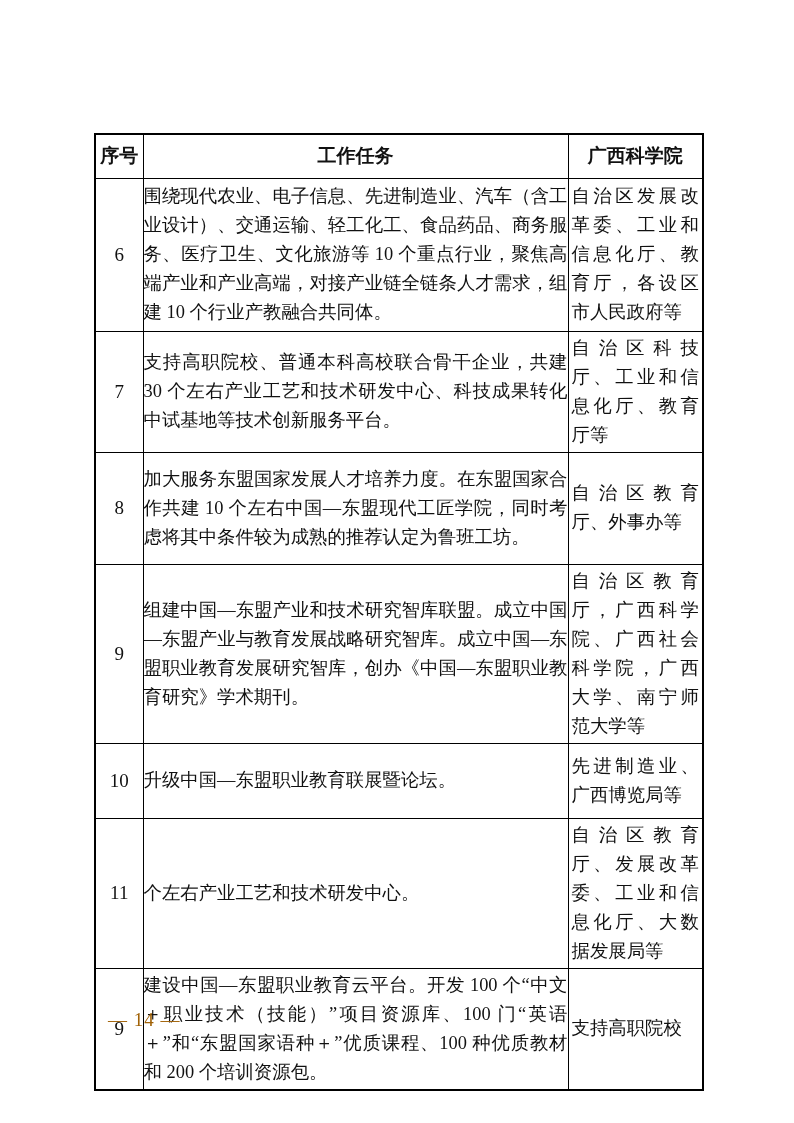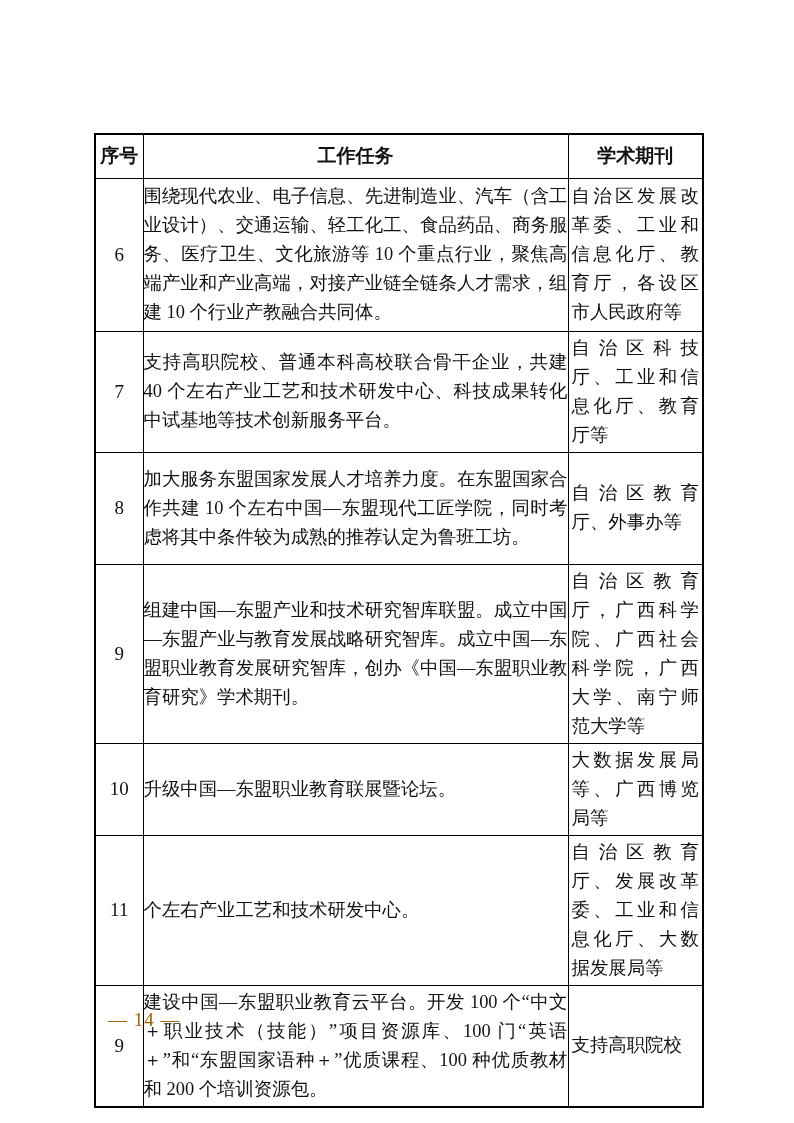--- a/index.html
+++ b/index.html
@@ -89,48 +89,48 @@
   <table class="task-table">
     <colgroup>
       <col class="c-idx">
       <col class="c-task">
       <col class="c-dept">
     </colgroup>
     <thead>
       <tr class="header-row">
         <th>序号</th>
         <th>工作任务</th>
-        <th>学术期刊</th>
+        <th>广西科学院</th>
       </tr>
     </thead>
     <tbody>
       <tr>
         <td class="cell-idx">6</td>
         <td class="cell-task">围绕现代农业、电子信息、先进制造业、汽车（含工业设计）、交通运输、轻工化工、食品药品、商务服务、医疗卫生、文化旅游等 10 个重点行业，聚焦高端产业和产业高端，对接产业链全链条人才需求，组建 10 个行业产教融合共同体。</td>
         <td class="cell-dept">自治区发展改革委、工业和信息化厅、教育厅，各设区市人民政府等</td>
       </tr>
       <tr>
         <td class="cell-idx">7</td>
-        <td class="cell-task">支持高职院校、普通本科高校联合骨干企业，共建 40 个左右产业工艺和技术研发中心、科技成果转化中试基地等技术创新服务平台。</td>
+        <td class="cell-task">支持高职院校、普通本科高校联合骨干企业，共建 30 个左右产业工艺和技术研发中心、科技成果转化中试基地等技术创新服务平台。</td>
         <td class="cell-dept">自治区科技厅、工业和信息化厅、教育厅等</td>
       </tr>
       <tr>
         <td class="cell-idx">8</td>
         <td class="cell-task">加大服务东盟国家发展人才培养力度。在东盟国家合作共建 10 个左右中国—东盟现代工匠学院，同时考虑将其中条件较为成熟的推荐认定为鲁班工坊。</td>
         <td class="cell-dept">自治区教育厅、外事办等</td>
       </tr>
       <tr>
         <td class="cell-idx">9</td>
         <td class="cell-task">组建中国—东盟产业和技术研究智库联盟。成立中国—东盟产业与教育发展战略研究智库。成立中国—东盟职业教育发展研究智库，创办《中国—东盟职业教育研究》学术期刊。</td>
         <td class="cell-dept">自治区教育厅，广西科学院、广西社会科学院，广西大学、南宁师范大学等</td>
       </tr>
       <tr>
         <td class="cell-idx">10</td>
         <td class="cell-task">升级中国—东盟职业教育联展暨论坛。</td>
-        <td class="cell-dept">大数据发展局等、广西博览局等</td>
+        <td class="cell-dept">先进制造业、广西博览局等</td>
       </tr>
       <tr>
         <td class="cell-idx">11</td>
         <td class="cell-task">个左右产业工艺和技术研发中心。</td>
         <td class="cell-dept">自治区教育厅、发展改革委、工业和信息化厅、大数据发展局等</td>
       </tr>
       <tr>
         <td class="cell-idx">9</td>
         <td class="cell-task">建设中国—东盟职业教育云平台。开发 100 个“中文＋职业技术（技能）”项目资源库、100 门“英语＋”和“东盟国家语种＋”优质课程、100 种优质教材和 200 个培训资源包。</td>
         <td class="cell-dept">支持高职院校</td>

